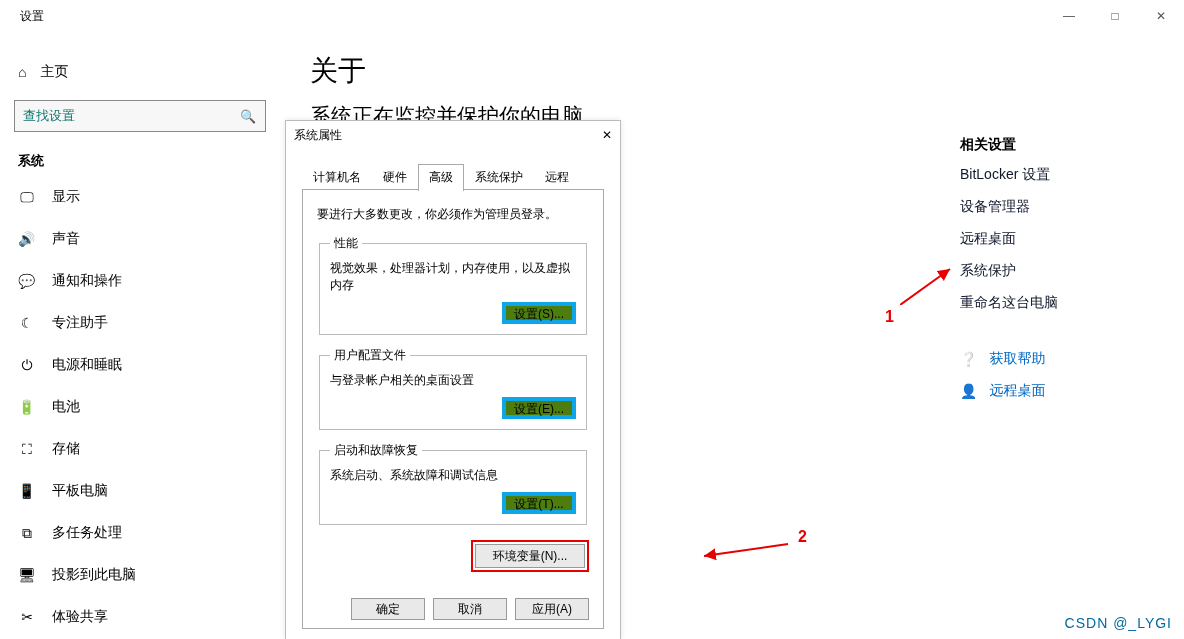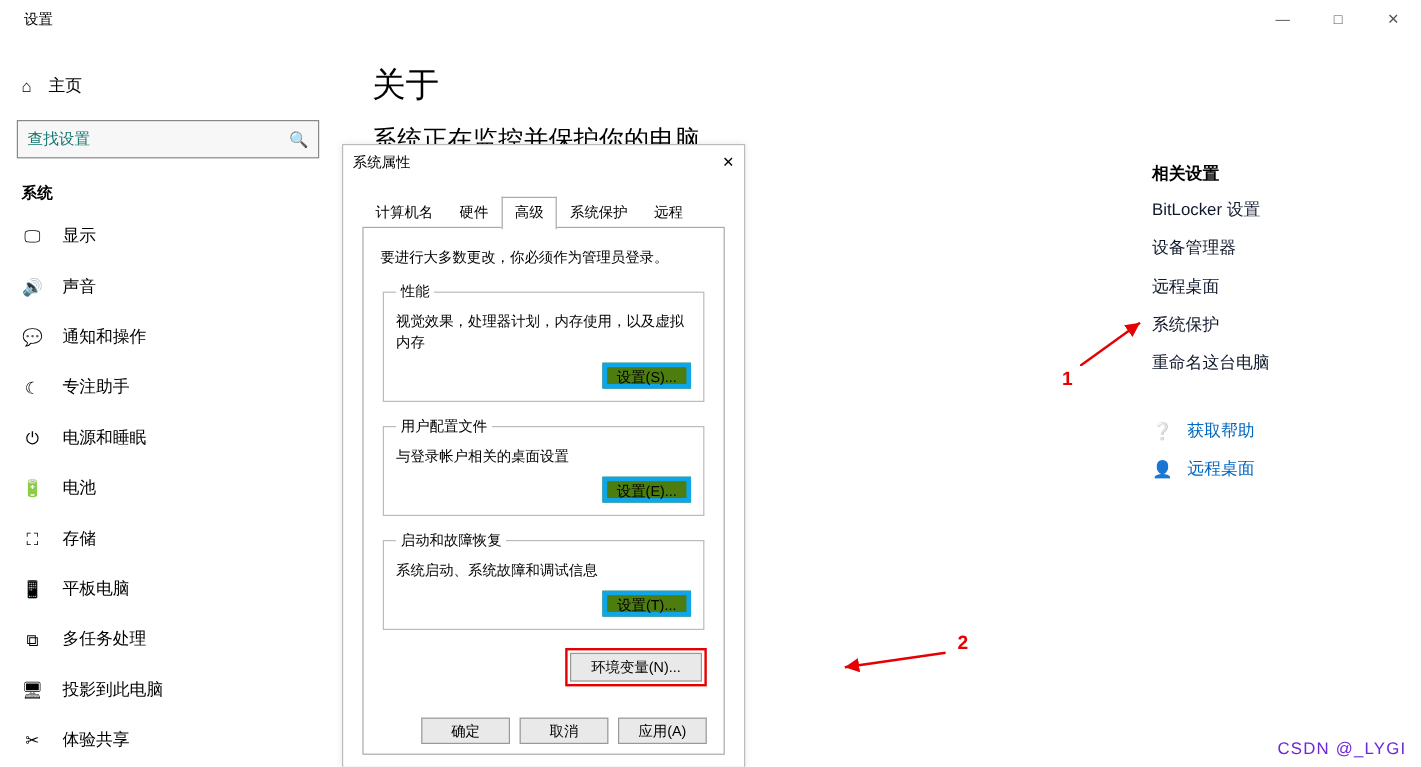--- a/index.html
+++ b/index.html
@@ -47,21 +47,21 @@
 .btn-sm:after{ content:""; clear:both; }
 .env-row { position:absolute; bottom:56px; right:14px; }
 .env-btn { min-width:110px; height:24px; border:1px solid #999; background:#e9e9e9; font-size:12px; }
 .red-box { border:2px solid #e60000; display:inline-block; padding:2px; }
 .dlg-footer { position:absolute; bottom:8px; right:14px; display:flex; gap:8px; }
 .dlg-footer .dbtn { width:74px; height:22px; font-size:12px; border:1px solid #999; background:#e9e9e9; }
 
 
 .arrow { position:absolute; pointer-events:none; }
 .num { position:absolute; color:#e60000; font-size:16px; font-weight:bold; }
-.watermark { position:absolute; right:12px; bottom:8px; color:#6d28d9; font-size:14px; letter-spacing:1px; }
+.watermark { position:absolute; right:12px; bottom:8px; color:#0369a1; font-size:14px; letter-spacing:1px; }
 </style>
 </head>
 <body>
 
 <div class="window">
 
   <div class="titlebar">
     <span class="ttl">设置</span>
   </div>
   <div class="win-controls">

